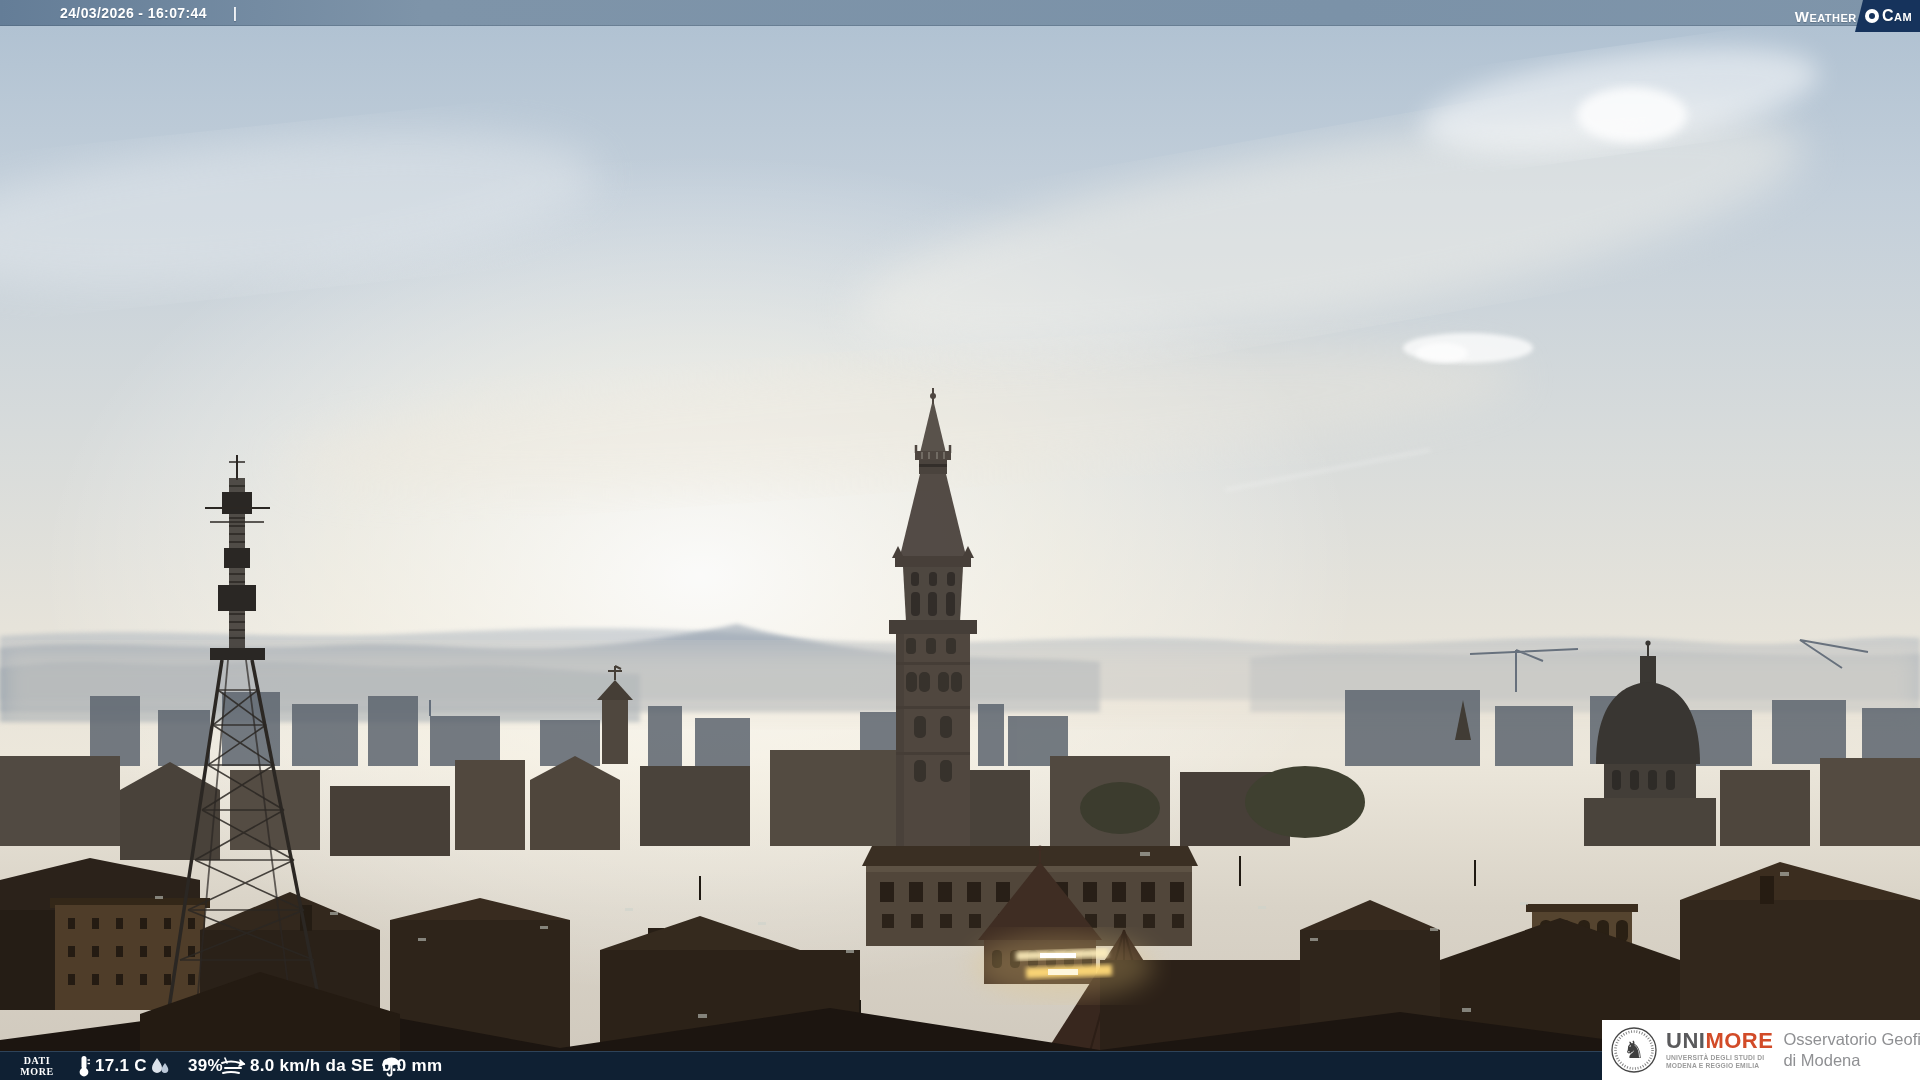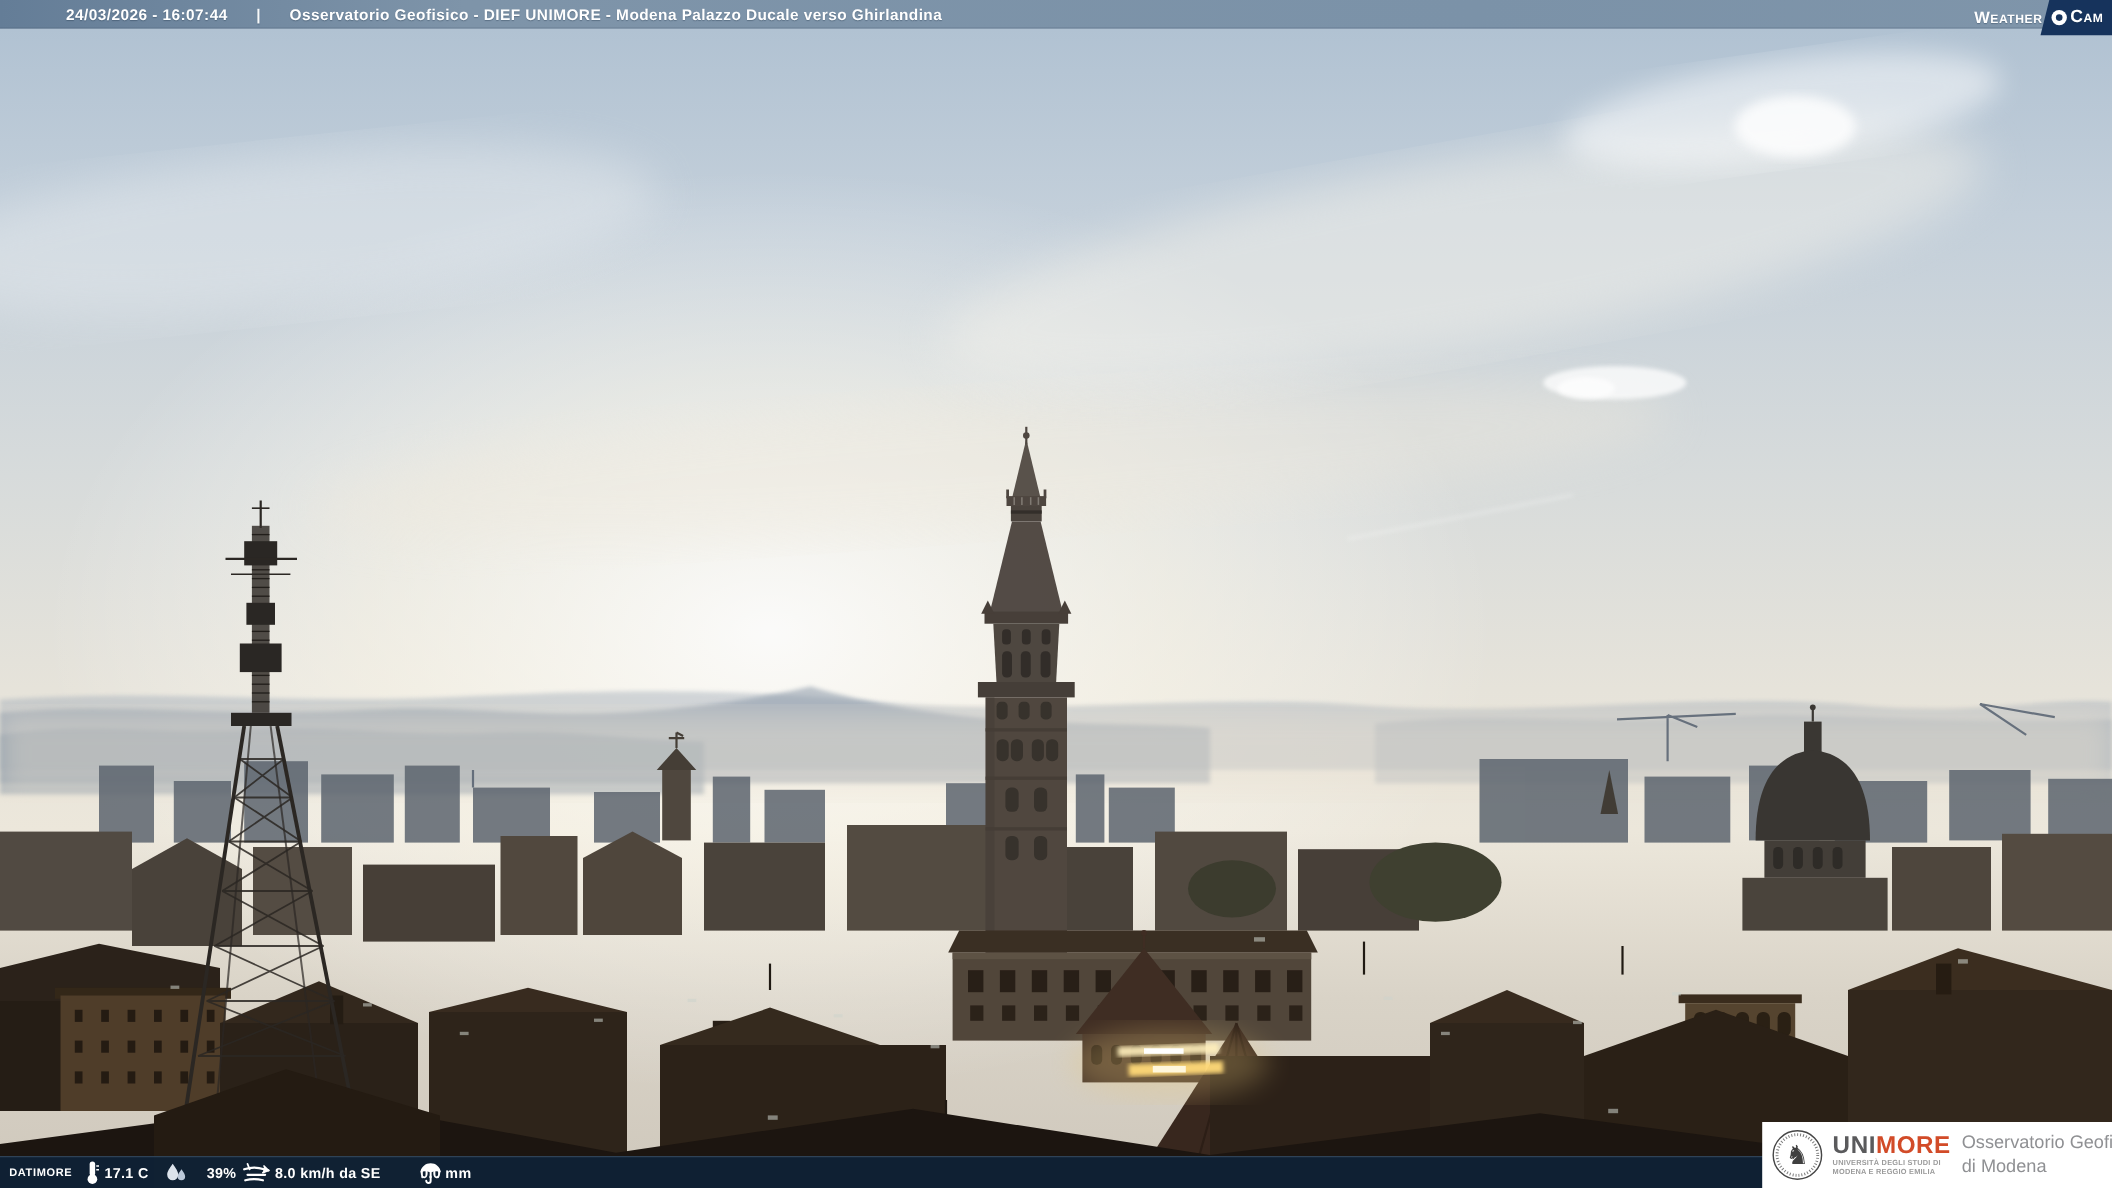--- a/index.html
+++ b/index.html
@@ -26,24 +26,24 @@
   .lens{width:14px;height:14px;border-radius:50%;background:#fff;position:relative;margin-right:3px;}
   .lens::after{content:"";position:absolute;left:4px;top:4px;width:6px;height:6px;border-radius:50%;
     background:var(--weathercam_navy,#16335c);}
   .wclogo .c{font-variant:small-caps;font-weight:bold;font-size:16px;color:#fff;letter-spacing:.5px;}
 
   
   .meteobar{position:absolute;left:0;bottom:0;width:100%;height:28px;
     background:var(--footer_bar,rgba(14,34,56,.87));
     border-top:1px solid rgba(120,150,180,.30);color:#fff;}
   .meteobar .blk{position:absolute;top:0;height:100%;display:flex;align-items:center;}
-  .mlabel{left:10px;width:54px;flex-direction:row;justify-content:center;
-    font-size:10px;font-weight:bold;line-height:11px;letter-spacing:.6px;text-align:center;}
+  .mlabel{left:10px;width:54px;flex-direction:column;justify-content:center;
+    font-size:10px;font-weight:bold;line-height:11px;letter-spacing:.6px;text-align:center;font-family:Liberation Serif, serif;}
   .micon{color:#fff;}
-  .mval{font-size:13px;font-weight:bold;letter-spacing:.3px;white-space:nowrap;}
+  .mval{font-size:17px;font-weight:bold;letter-spacing:.3px;white-space:nowrap;}
 
   
   .brandbox{position:absolute;right:0;bottom:0;width:318px;height:60px;background:#fff;
     display:flex;align-items:center;}
   .seal{margin-left:8px;flex:0 0 auto;}
   .wordmark{margin-left:8px;flex:0 0 auto;}
   .wm-top{font-size:22px;font-weight:bold;letter-spacing:.5px;line-height:22px;}
   .wm-top .uni{color:var(--unimore_gray,#5a5a5c);text-align:center;}
   .wm-top .more{color:var(--unimore_red,#d24b28);}
   .wm-sub{margin-top:2px;font-size:6.7px;font-weight:bold;color:#9b9b9b;line-height:7.6px;letter-spacing:.2px;}
@@ -400,21 +400,20 @@
       </g>
     </g>
 
     <polygon points="0,1040 300,1000 560,1048 830,1008 1100,1050 1400,1012 1700,1052 1920,1020 1920,1080 0,1080" fill="#1c1510"></polygon>
     <polygon points="140,1014 260,972 400,1014 400,1080 140,1080" fill="#241b12"></polygon>
   </svg>
 
   <header class="titlebar">
     <span class="dt">24/03/2026 - 16:07:44</span>
     <span class="sep">|</span>
-    <span class="camtitle">Osservatorio Geofisico - DIEF UNIMORE - Modena Palazzo Ducale verso Ghirlandina</span>
     <div class="wclogo">
       <span class="w">Weather</span>
       <span class="camblock">
         <span class="camin">
           <span class="lens"></span>
           <span class="c">Cam</span>
         </span>
       </span>
     </div>
   </header>

